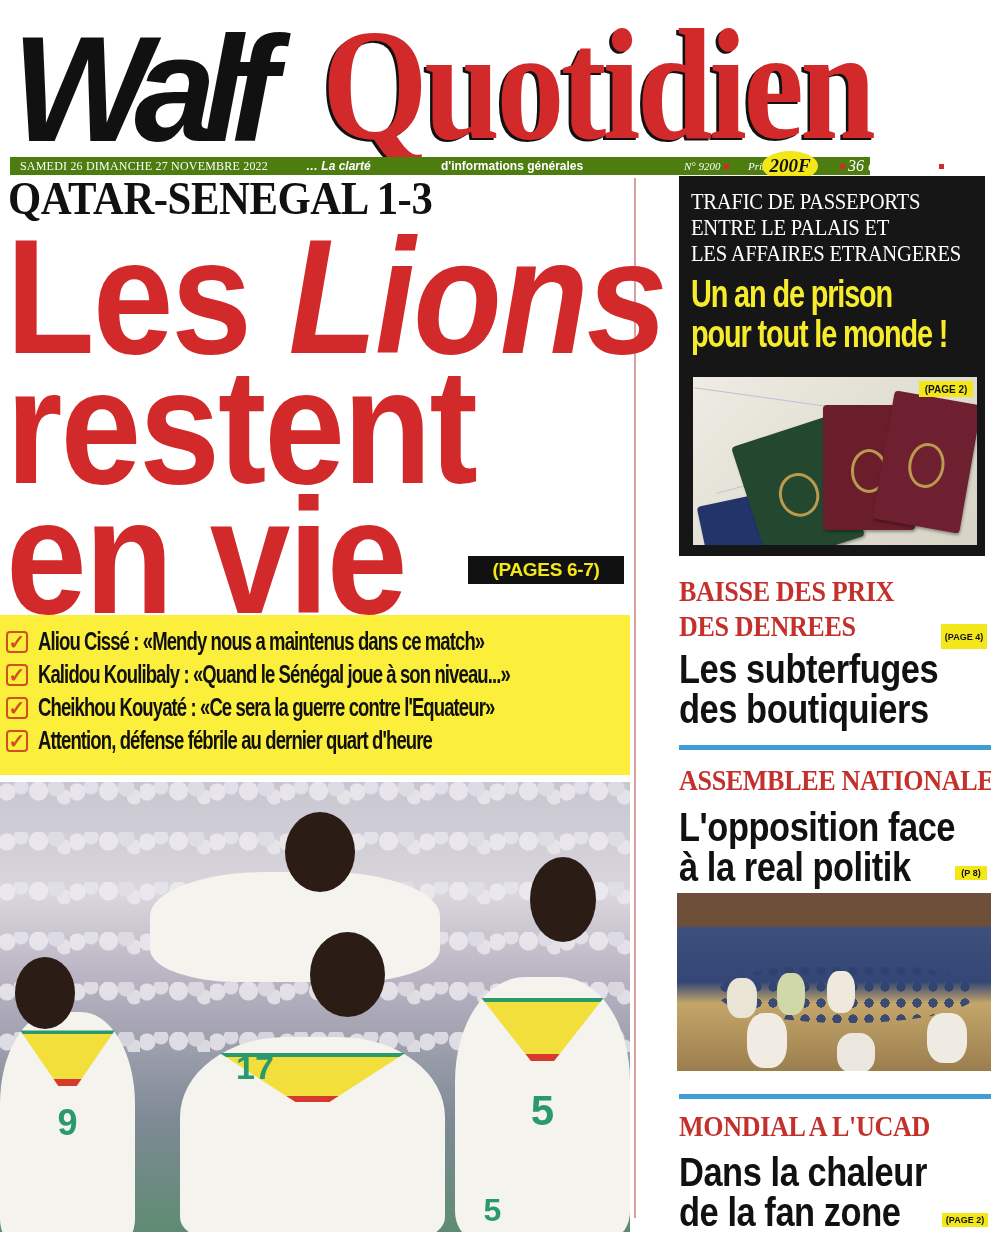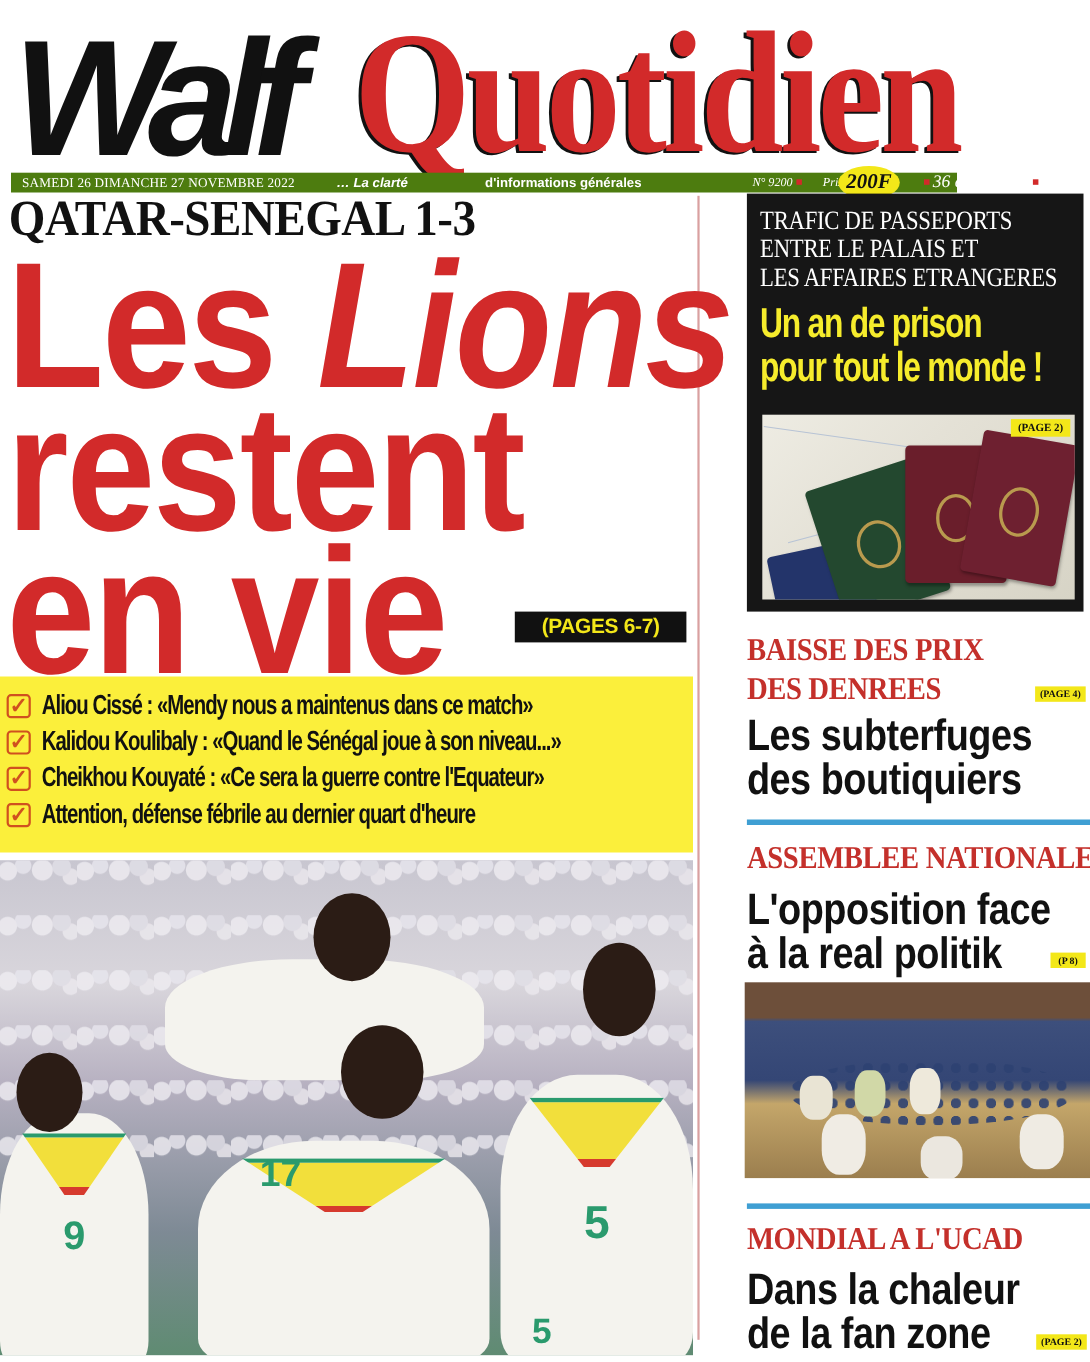--- a/index.html
+++ b/index.html
@@ -113,21 +113,21 @@
   }
   .passport-photo {
     position: absolute; left: 693px; top: 377px; width: 284px; height: 168px; overflow: hidden;
     background: linear-gradient(135deg, #eeece3 0%, #e4e1d6 40%, #d7d4c6 100%);
   }
   .map-line { position: absolute; height: 1px; background: #b7c3d5; }
   .passport { position: absolute; border-radius: 4px; box-shadow: 1px 2px 3px rgba(0,0,0,.35); }
   .passport .emblem { position: absolute; left: 30%; top: 35%; width: 40%; height: 35%; border-radius: 50%; border: 3px solid #b99a4e; }
   .page-chip {
     position: absolute; background: #f3e719; color: #111; font-weight: 700;
-    font-family: Liberation Serif, serif; white-space: nowrap;
+    font-family: Liberation Sans, sans-serif; white-space: nowrap;
     display: flex; align-items: center; justify-content: center;
   }
 
   .sec-kicker {
     position: absolute; font-family: "Liberation Serif", serif; font-weight: 700; color: #c4302b;
     font-size: 29px; line-height: 32px; white-space: nowrap; letter-spacing: -0.4px;
     transform: scaleX(0.9); transform-origin: left;
   }
   .sec-head {
     position: absolute; font-family: "Liberation Sans", sans-serif; font-weight: 900; color: #111;
@@ -235,21 +235,21 @@
       <div class="emblem"></div>
     </div>
   <div class="passport" style="left:190px;top:20px;width:88px;height:130px;background:#6e2030;transform:rotate(10deg);">
       <div class="emblem"></div>
     </div>
   <div class="page-chip" style="right:4px;top:4px;width:54px;height:16px;font-size:10px;">(PAGE 2)</div>
 </figure>
 
 <div class="sec-kicker" style="left:679px;top:575px;">BAISSE DES PRIX</div>
 <div class="sec-kicker" style="left:679px;top:610px;">DES DENREES</div>
-<div class="page-chip" style="left:941px;top:624px;width:46px;height:14px;font-size:9px;">(PAGE 4)</div>
+<div class="page-chip" style="left:941px;top:624px;width:46px;height:25px;font-size:9px;">(PAGE 4)</div>
 <div class="sec-head" style="left:679px;top:650px;">Les subterfuges</div>
 <div class="sec-head" style="left:679px;top:690px;">des boutiquiers</div>
 
 <div class="rule-blue" style="top:745px;"></div>
 
 <div class="sec-kicker" style="left:679px;top:764px;">ASSEMBLEE NATIONALE</div>
 <div class="sec-head" style="left:679px;top:808px;">L'opposition face</div>
 <div class="sec-head" style="left:679px;top:848px;">à la real politik</div>
 <div class="page-chip" style="left:955px;top:866px;width:32px;height:14px;font-size:9px;">(P 8)</div>
 

